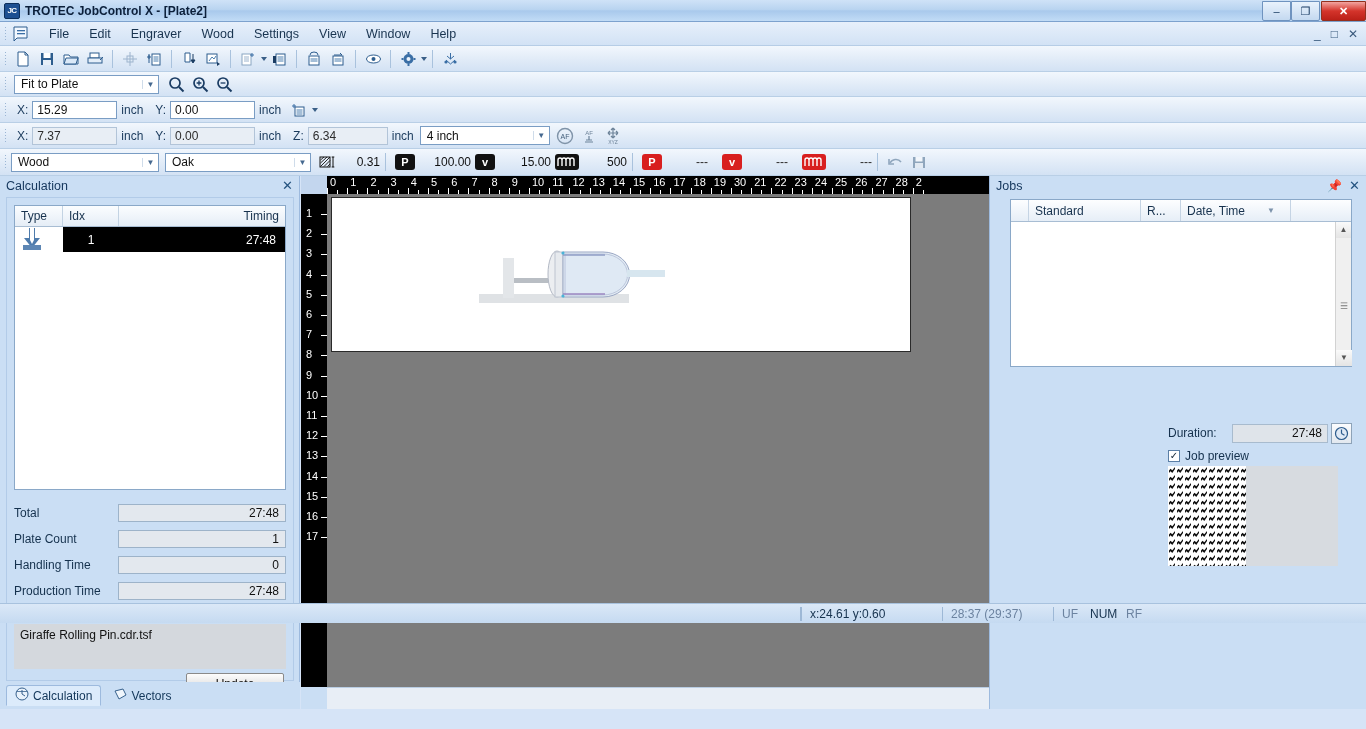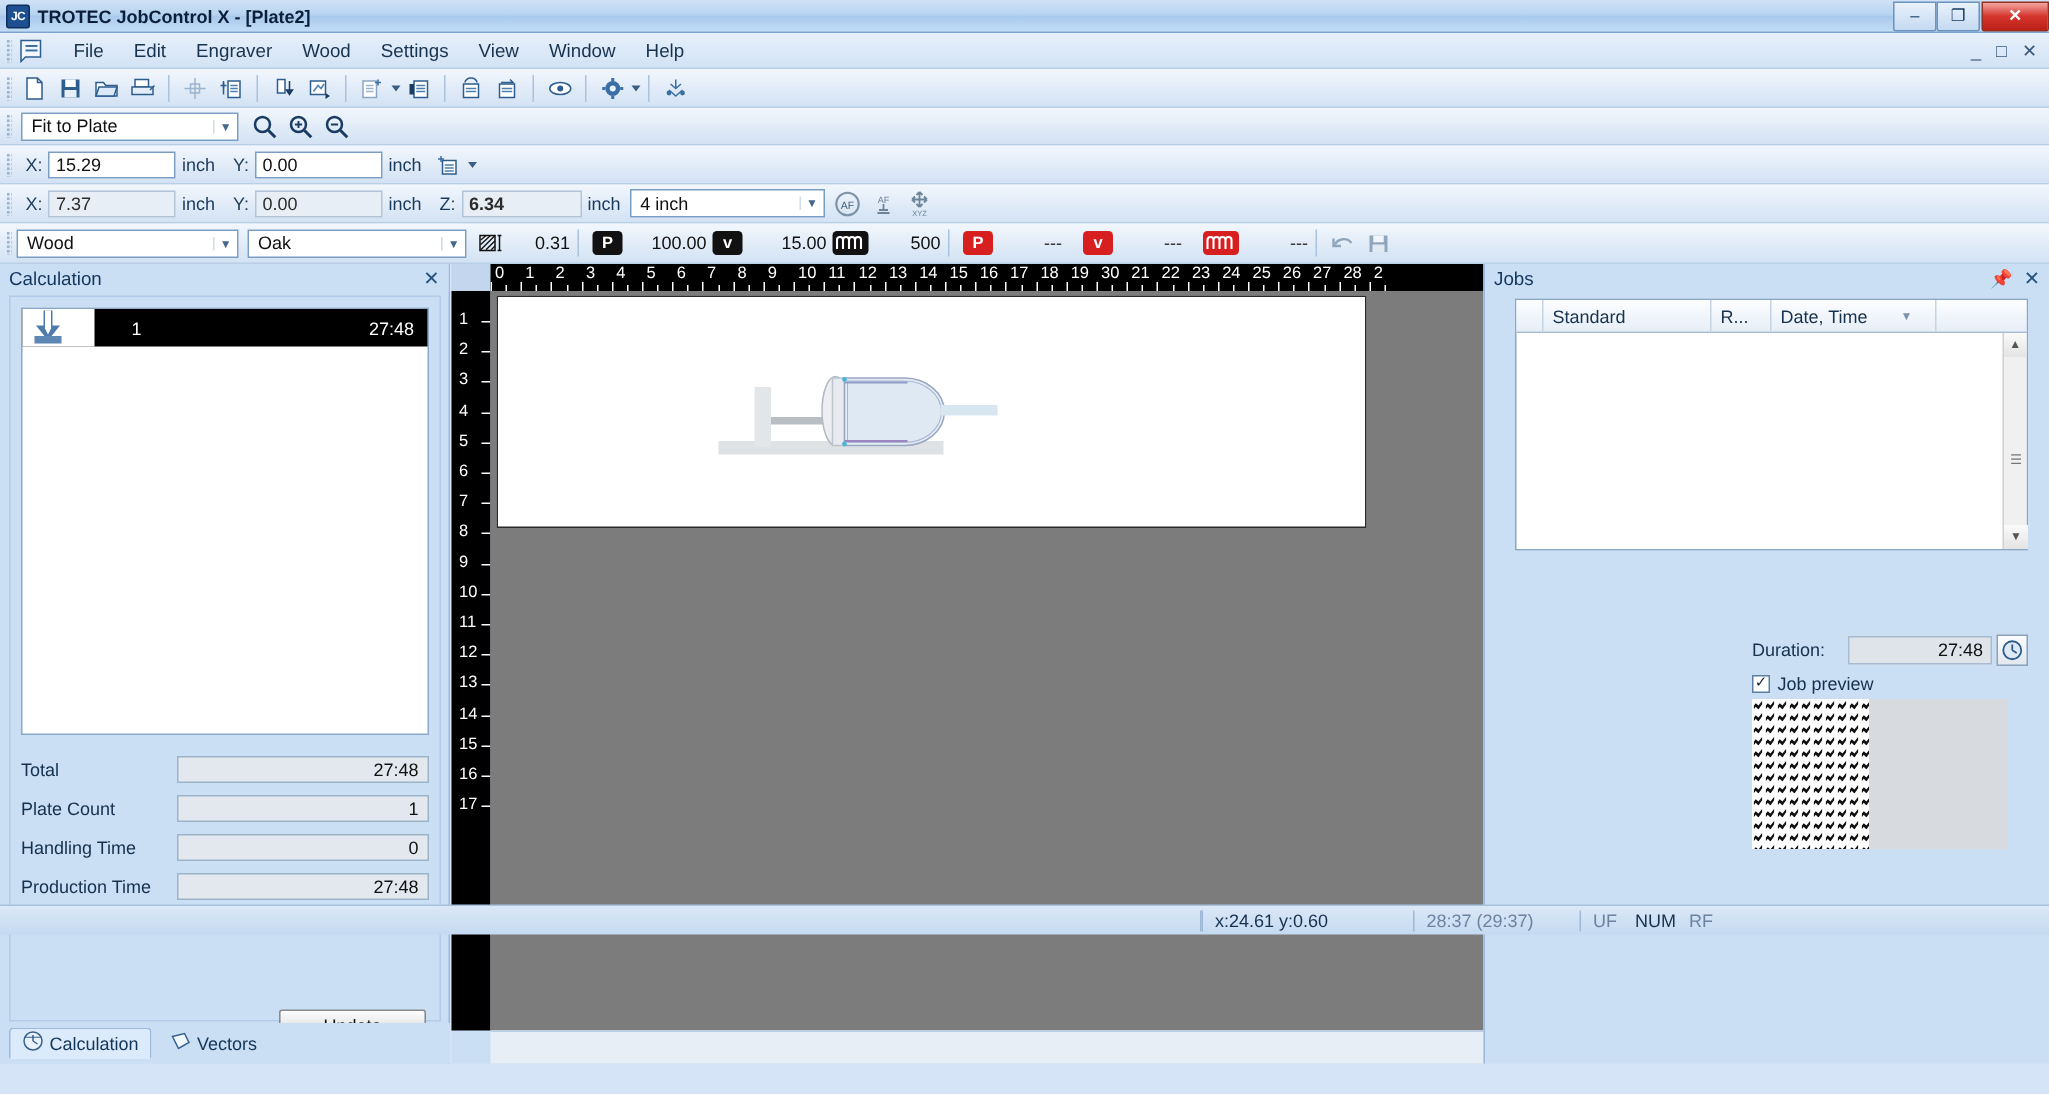--- a/index.html
+++ b/index.html
@@ -432,21 +432,21 @@
 
   <div class="toolbar tbar4">
     <div class="grip"></div>
     <span class="lbl">X:</span>
     <input class="field ro" style="width: 85px;" readonly="" value="7.37">
     <span class="lbl-unit">inch</span>
     <span class="lbl">Y:</span>
     <input class="field ro" style="width: 85px;" readonly="" value="0.00">
     <span class="lbl-unit">inch</span>
     <span class="lbl">Z:</span>
-    <input class="field ro" style="width: 80px; font-weight: bold;" readonly="" value="6.34">
+    <input class="field ro" style="width: 80px;" readonly="" value="6.34">
     <span class="lbl-unit">inch</span>
     <div class="combo" style="width:130px">
       <span>4 inch</span>
       <span class="arrow">▼</span>
     </div>
     <div class="ticon" style="margin-left:4px">
       <svg width="18" height="18" viewBox="0 0 18 18">
           <circle cx="9" cy="9" r="7.5" fill="none" stroke="#7f93a8" stroke-width="1.4"></circle>
           <text x="9" y="12" font-size="7" fill="#45607c" text-anchor="middle" font-family="Liberation Sans">AF</text>
         </svg>
@@ -523,20 +523,25 @@
 
   <div class="leftdock">
     <div class="panel-head">
       <span>Calculation</span>
       <span class="x">✕</span>
     </div>
 
     <div class="panel-body">
 
       <div class="calc-list">
+        <div class="calc-hdr">
+          <div style="width:48px">Type</div>
+          <div style="width:56px">Idx</div>
+          <div style="flex:1;text-align:right;border-right:none">Timing</div>
+        </div>
         <div class="calc-row">
           <div class="c-type">
             <svg width="48" height="25" viewBox="0 0 48 25">
               <path d="M14 1h6v10h5l-8 10-8-10h5z" fill="#4e7bac"></path>
               <path d="M15 1h4v12l-2 4-2-4z" fill="#ffffff"></path>
               <rect x="8" y="18" width="18" height="5" fill="#5d86b4"></rect>
             </svg>
           </div>
           <div class="c-idx">1</div>
           <div class="c-time">27:48</div>
@@ -553,20 +558,21 @@
       </div>
       <div class="fld-row" style="top:357px">
         <span class="k">Handling Time</span>
         <span class="v">0</span>
       </div>
       <div class="fld-row" style="top:383px">
         <span class="k">Production Time</span>
         <span class="v">27:48</span>
       </div>
 
+      <div class="tsf-box">Giraffe Rolling Pin.cdr.tsf</div>
 
       <div class="upd-btn">Update</div>
     </div>
 
     <div class="dock-tabs">
       <div class="dock-tab active">
         <span>
           <svg width="14" height="14" viewBox="0 0 14 14">
               <circle cx="7" cy="7" r="6" fill="#e9f2fb" stroke="#37618d"></circle>
               <path d="M7 7V3M7 7l3 2" stroke="#37618d"></path>

